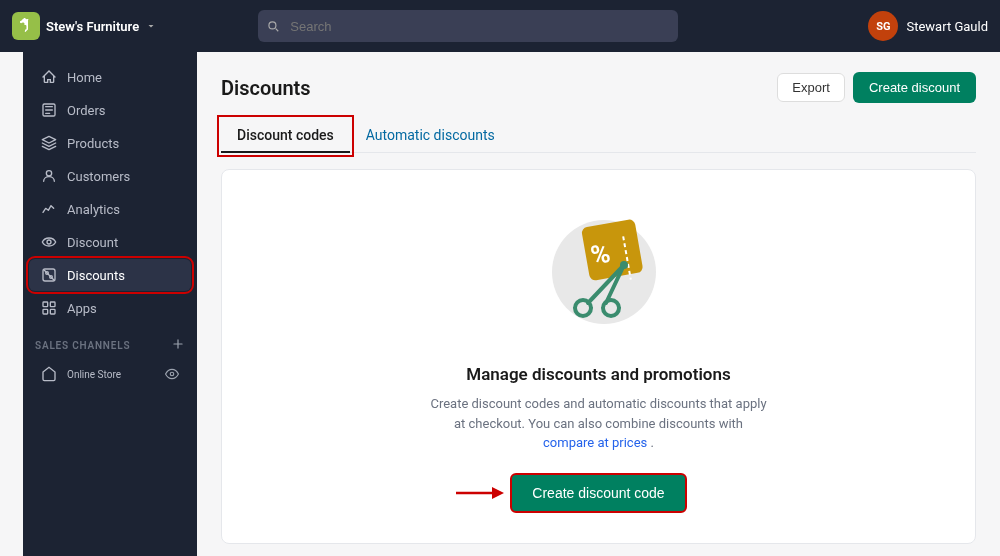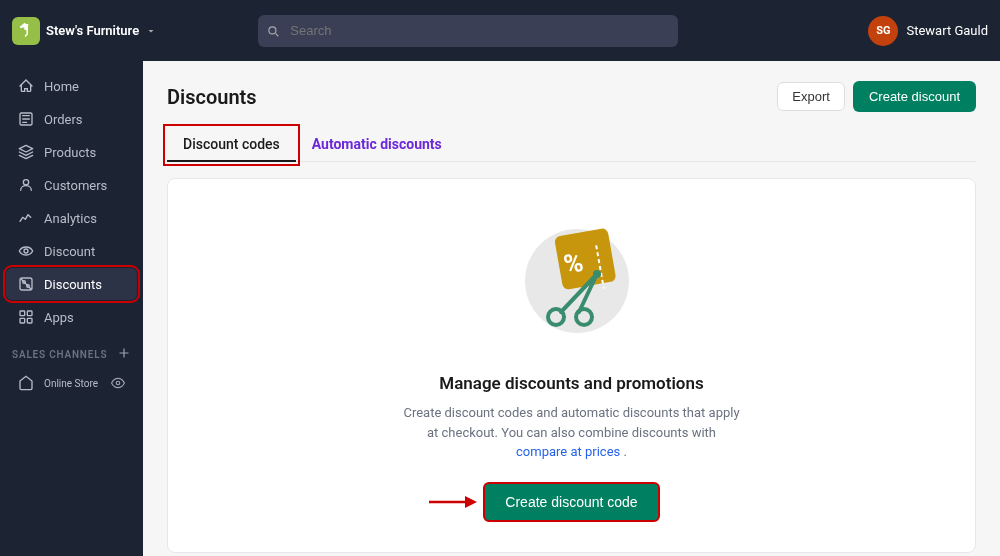--- a/index.html
+++ b/index.html
@@ -2,21 +2,21 @@
 <html><head>
   <meta charset="utf-8">
   <style>
     * { box-sizing: border-box; margin: 0; padding: 0; }
     body { font-family: -apple-system, BlinkMacSystemFont, 'Segoe UI', Roboto, sans-serif; background: #f6f6f7; display: flex; flex-direction: column; height: 556px; overflow: hidden; }
 
     
     .top-nav {
       background: #1a1a2e;
       background: #1c2333;
-      height: 61px;
+      height: 52px;
       display: flex;
       align-items: center;
       padding: 0 12px;
       gap: 12px;
       flex-shrink: 0;
     }
     .store-logo {
       display: flex;
       align-items: center;
       gap: 6px;
@@ -85,25 +85,26 @@
 
     
     .layout {
       display: flex;
       flex: 1;
       overflow: hidden;
     }
 
     
     .sidebar {
-      width: 143px;
+      width: 174px;
       background: #1c2333;
       flex-shrink: 0;
       overflow-y: auto;
       padding: 8px 0;
+      margin-left: 23px;
     }
     .sidebar-item {
       display: flex;
       align-items: center;
       gap: 10px;
       padding: 8px 12px;
       color: #b8bcc8;
       font-size: 13px;
       cursor: pointer;
       border-radius: 6px;
@@ -192,24 +193,23 @@
     .tabs {
       display: flex;
       gap: 0;
       border-bottom: 1px solid #e5e7eb;
       margin-bottom: 16px;
     }
     .tab {
       padding: 8px 16px;
       font-size: 14px;
       cursor: pointer;
-      color: #6d28d9;
+      color: #0369a1;
       border-bottom: 2px solid transparent;
       margin-bottom: -1px;
-      font-weight: bold;
     }
     .tab.active {
       color: #1a1a1a;
       border-bottom: 2px solid #1a1a1a;
       font-weight: 500;
       outline: 2px solid #e00;
       outline-offset: 2px;
     }
 
     

